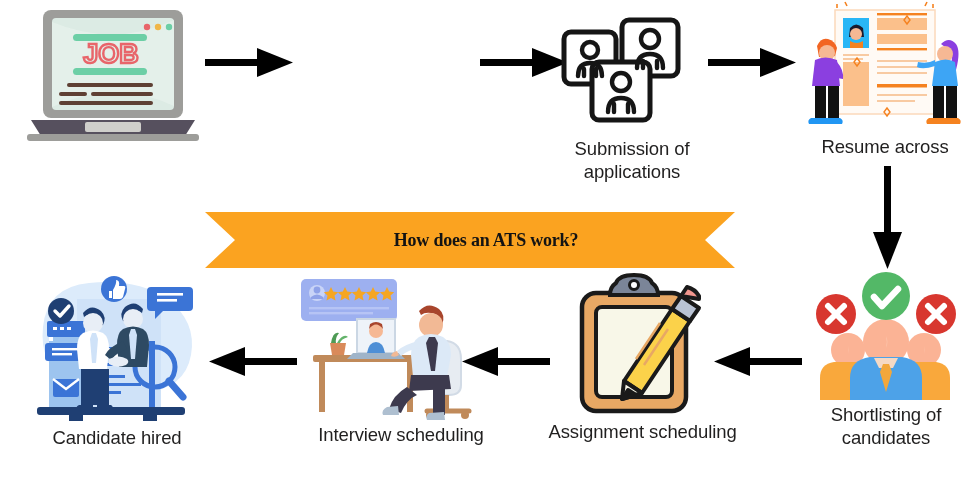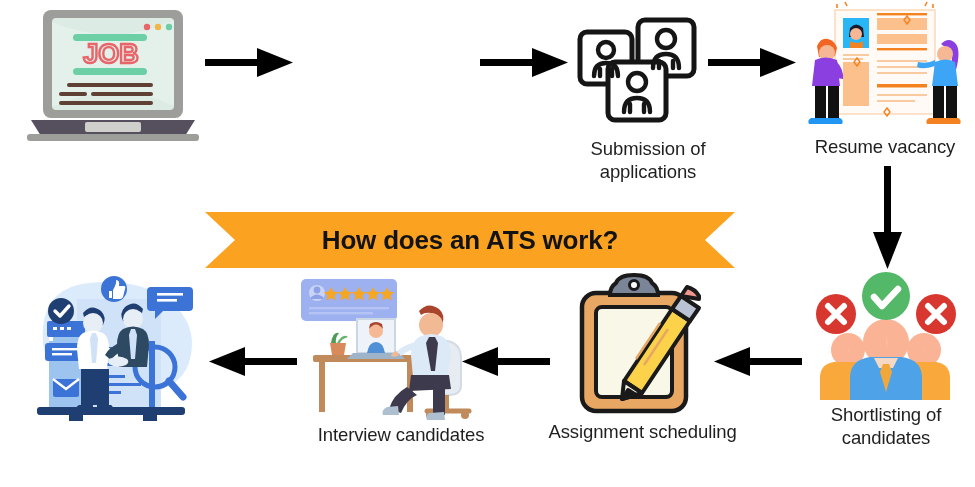--- a/index.html
+++ b/index.html
@@ -50,27 +50,27 @@
     top: 212px;
     width: 530px;
     height: 56px;
   }
   .banner-shape {
     width: 100%;
     height: 100%;
   }
   #banner-text {
     position: absolute;
-    left: 0; top: 0;
+    left: 16px; top: 0;
     width: 100%; height: 100%;
     display: flex;
     align-items: center;
     justify-content: center;
-    font-family: Liberation Sans, sans-serif;
-    font-size: 26px;
+    font-family: Liberation Serif, serif;
+    font-size: 18px;
     font-weight: bold;
     color: #131313;
     letter-spacing: -0.2px;
   }
 
   
   .laptop { width: 176px; height: 135px; }
 
   
   svg { display: block; overflow: visible; }
@@ -118,21 +118,21 @@
   </div>
 
 
   <div class="arrow-h" style="left:480px; top:46px;">
     <svg width="90" height="34" viewBox="0 0 90 34">
       <rect x="0" y="13" width="58" height="7" fill="#000"></rect>
       <path d="M52 2 L88 16.5 L52 31 Z" fill="#000"></path>
     </svg>
   </div>
 
-  <div class="node" style="left:548px; top:14px; width:200px;">
+  <div class="node" style="left:532px; top:14px; width:200px;">
     <div class="art" style="height:120px; width:200px;">
       <svg width="200" height="120" viewBox="0 0 200 120">
         <g fill="#ffffff" stroke="#151515" stroke-width="5" stroke-linejoin="round">
 
           <rect x="32" y="18" width="52" height="52" rx="7"></rect>
 
           <rect x="90" y="6" width="56" height="56" rx="7"></rect>
 
           <rect x="60" y="48" width="58" height="58" rx="7"></rect>
         </g>
@@ -218,21 +218,21 @@
           <circle cx="150" cy="50" r="8" fill="#f6b894"></circle>
           <path d="M140 58 q11-5 20 0 l3 24 h-26 Z" fill="#3da5f5"></path>
           <path d="M140 62 q-12 4 -18 1 l1 -5 q10 2 17 -2 Z" fill="#3da5f5"></path>
           <rect x="138" y="82" width="11" height="32" fill="#111"></rect>
           <rect x="151" y="82" width="11" height="32" fill="#111"></rect>
           <path d="M134 114 h16 v6 h-18 q-2-4 2-6 Z" fill="#f58220"></path>
           <path d="M149 114 h14 q4 2 2 6 h-16 Z" fill="#f58220"></path>
         </g>
       </svg>
     </div>
-    <div class="label">Resume vacancy</div>
+    <div class="label">Resume across</div>
   </div>
 
   <div class="arrow-v" style="left:866px; top:166px;">
     <svg width="48" height="105" viewBox="0 0 48 105">
       <rect x="18" y="0" width="7" height="72" fill="#000"></rect>
       <path d="M7 66 L21.5 103 L36 66 Z" fill="#000"></path>
     </svg>
   </div>
 
   <div id="banner-wrap">
@@ -366,21 +366,21 @@
           <path d="M120 66 q-14 3 -22 10 l4 5 q8-7 20-8 Z" fill="#dce9f7"></path>
           <path d="M98 76 q-5 1 -6 5 q4 2 8-1 Z" fill="#f2b995"></path>
           <path d="M112 100 h38 l2 14 -42 2 Z" fill="#3d3a4e"></path>
           <path d="M108 112 q-14 8 -18 22 l12 4 q6-14 16-18 Z" fill="#3d3a4e"></path>
           <path d="M134 114 v26 h12 v-26 Z" fill="#3d3a4e"></path>
           <path d="M88 132 q-6 3 -4 8 h16 l-1-9 Z" fill="#aebfd0"></path>
           <path d="M130 138 q-4 3 -2 7 h18 l-1-8 Z" fill="#aebfd0"></path>
         </g>
       </svg>
     </div>
-    <div class="label">Interview candidates</div>
+    <div class="label">Interview scheduling</div>
   </div>
 
   <div class="arrow-h" style="left:205px; top:345px;">
     <svg width="92" height="34" viewBox="0 0 92 34">
       <rect x="34" y="13" width="58" height="7" fill="#000"></rect>
       <path d="M40 2 L4 16.5 L40 31 Z" fill="#000"></path>
     </svg>
   </div>
 
   <div class="node" style="left:22px; top:275px; width:190px;">
@@ -446,15 +446,16 @@
           <path d="M98 66 q-14 6 -18 14 l6 5 q6-8 16-11 Z" fill="#2e4a63"></path>
         </g>
 
         <path d="M84 84 q10-5 18 0 q3 3 -1 6 q-9 4 -17-1 Z" fill="#e8eef6"></path>
 
         <rect x="12" y="132" width="148" height="8" rx="3" fill="#1f3f73"></rect>
         <rect x="44" y="140" width="14" height="6" fill="#1f3f73"></rect>
         <rect x="118" y="140" width="14" height="6" fill="#1f3f73"></rect>
       </svg>
     </div>
+    <div class="label">Candidate hired</div>
   </div>
 
 </div>
 
 </body></html>

